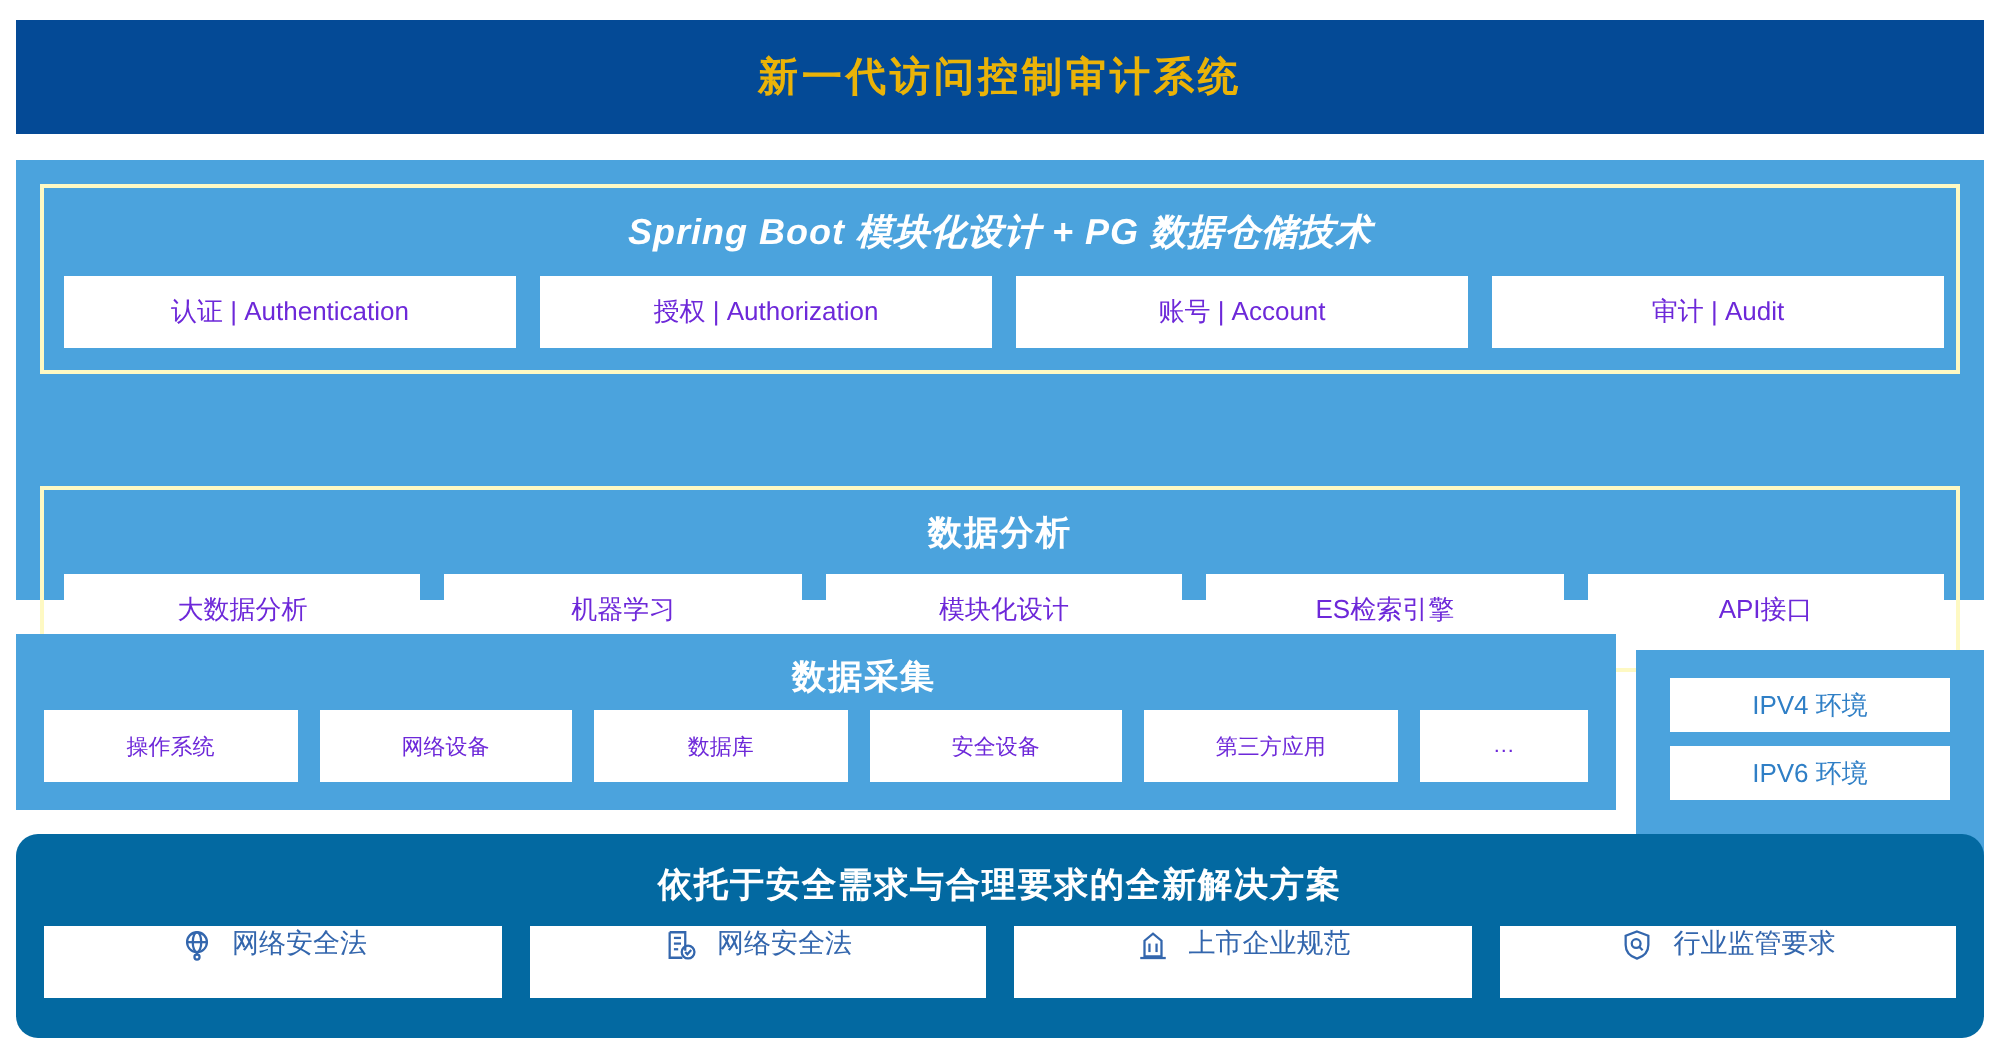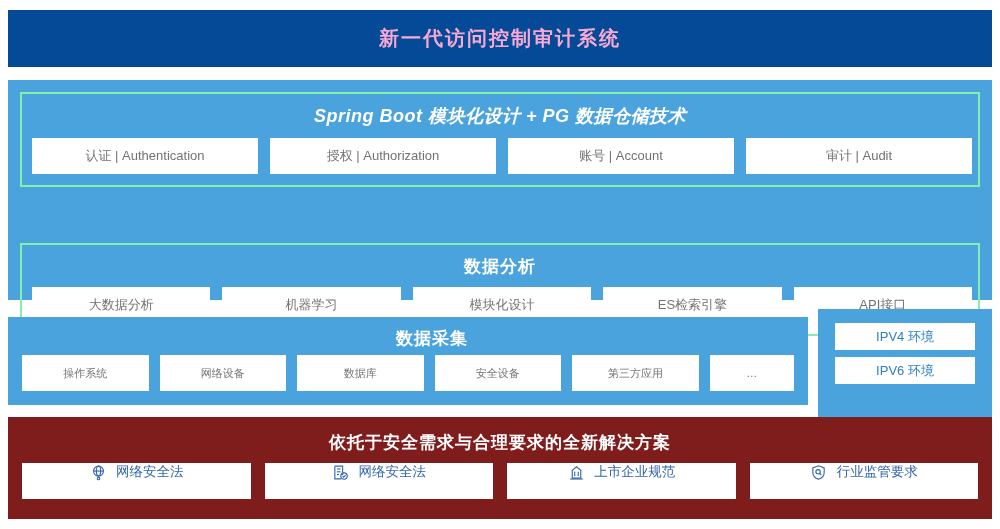--- a/index.html
+++ b/index.html
@@ -26,34 +26,34 @@
     left: 8px;
     top: 10px;
     width: 984px;
     height: 57px;
     background: #044a96;
     display: flex;
     align-items: center;
     justify-content: center;
   }
   .header-title {
-    color: #f9a8d4;
+    color: #eab308;
     font-size: 20px;
     font-weight: bold;
     letter-spacing: 2px;
   }
 
   
   .panel-lightblue {
     position: absolute;
     background: #4ba3dd;
   }
   .inner-box {
     position: absolute;
-    border: 2px solid #86efac;
+    border: 2px solid #fef9c3;
     box-sizing: border-box;
   }
   .section-title {
     color: #ffffff;
     font-size: 17px;
     font-weight: bold;
     text-align: center;
     letter-spacing: 1px;
   }
   .section-title.italic {
@@ -65,21 +65,21 @@
     position: absolute;
     display: flex;
     align-items: center;
   }
   .chip {
     background: #ffffff;
     height: 36px;
     display: flex;
     align-items: center;
     justify-content: center;
-    color: #737373;
+    color: #6d28d9;
     font-size: 13px;
     box-sizing: border-box;
   }
   .chip.small {
     font-size: 11px;
   }
 
   
   #section-top {
     left: 8px;
@@ -103,21 +103,21 @@
 
   
   #section-collect {
     left: 8px;
     top: 317px;
     width: 800px;
     height: 88px;
   }
   #section-ipv {
     left: 818px;
-    top: 309px;
+    top: 325px;
     width: 174px;
     height: 110px;
   }
   .ipv-chip {
     position: absolute;
     left: 17px;
     width: 140px;
     height: 27px;
     background: #ffffff;
     display: flex;
@@ -127,21 +127,22 @@
     font-size: 13px;
   }
 
   
   #section-bottom {
     position: absolute;
     left: 8px;
     top: 417px;
     width: 984px;
     height: 102px;
-    background: #7f1d1d;
+    background: #0369a1;
+    border-radius: 11px;
   }
   .bottom-title {
     position: absolute;
     left: 0;
     top: 14px;
     width: 100%;
     text-align: center;
     color: #ffffff;
     font-size: 17px;
     font-weight: bold;

